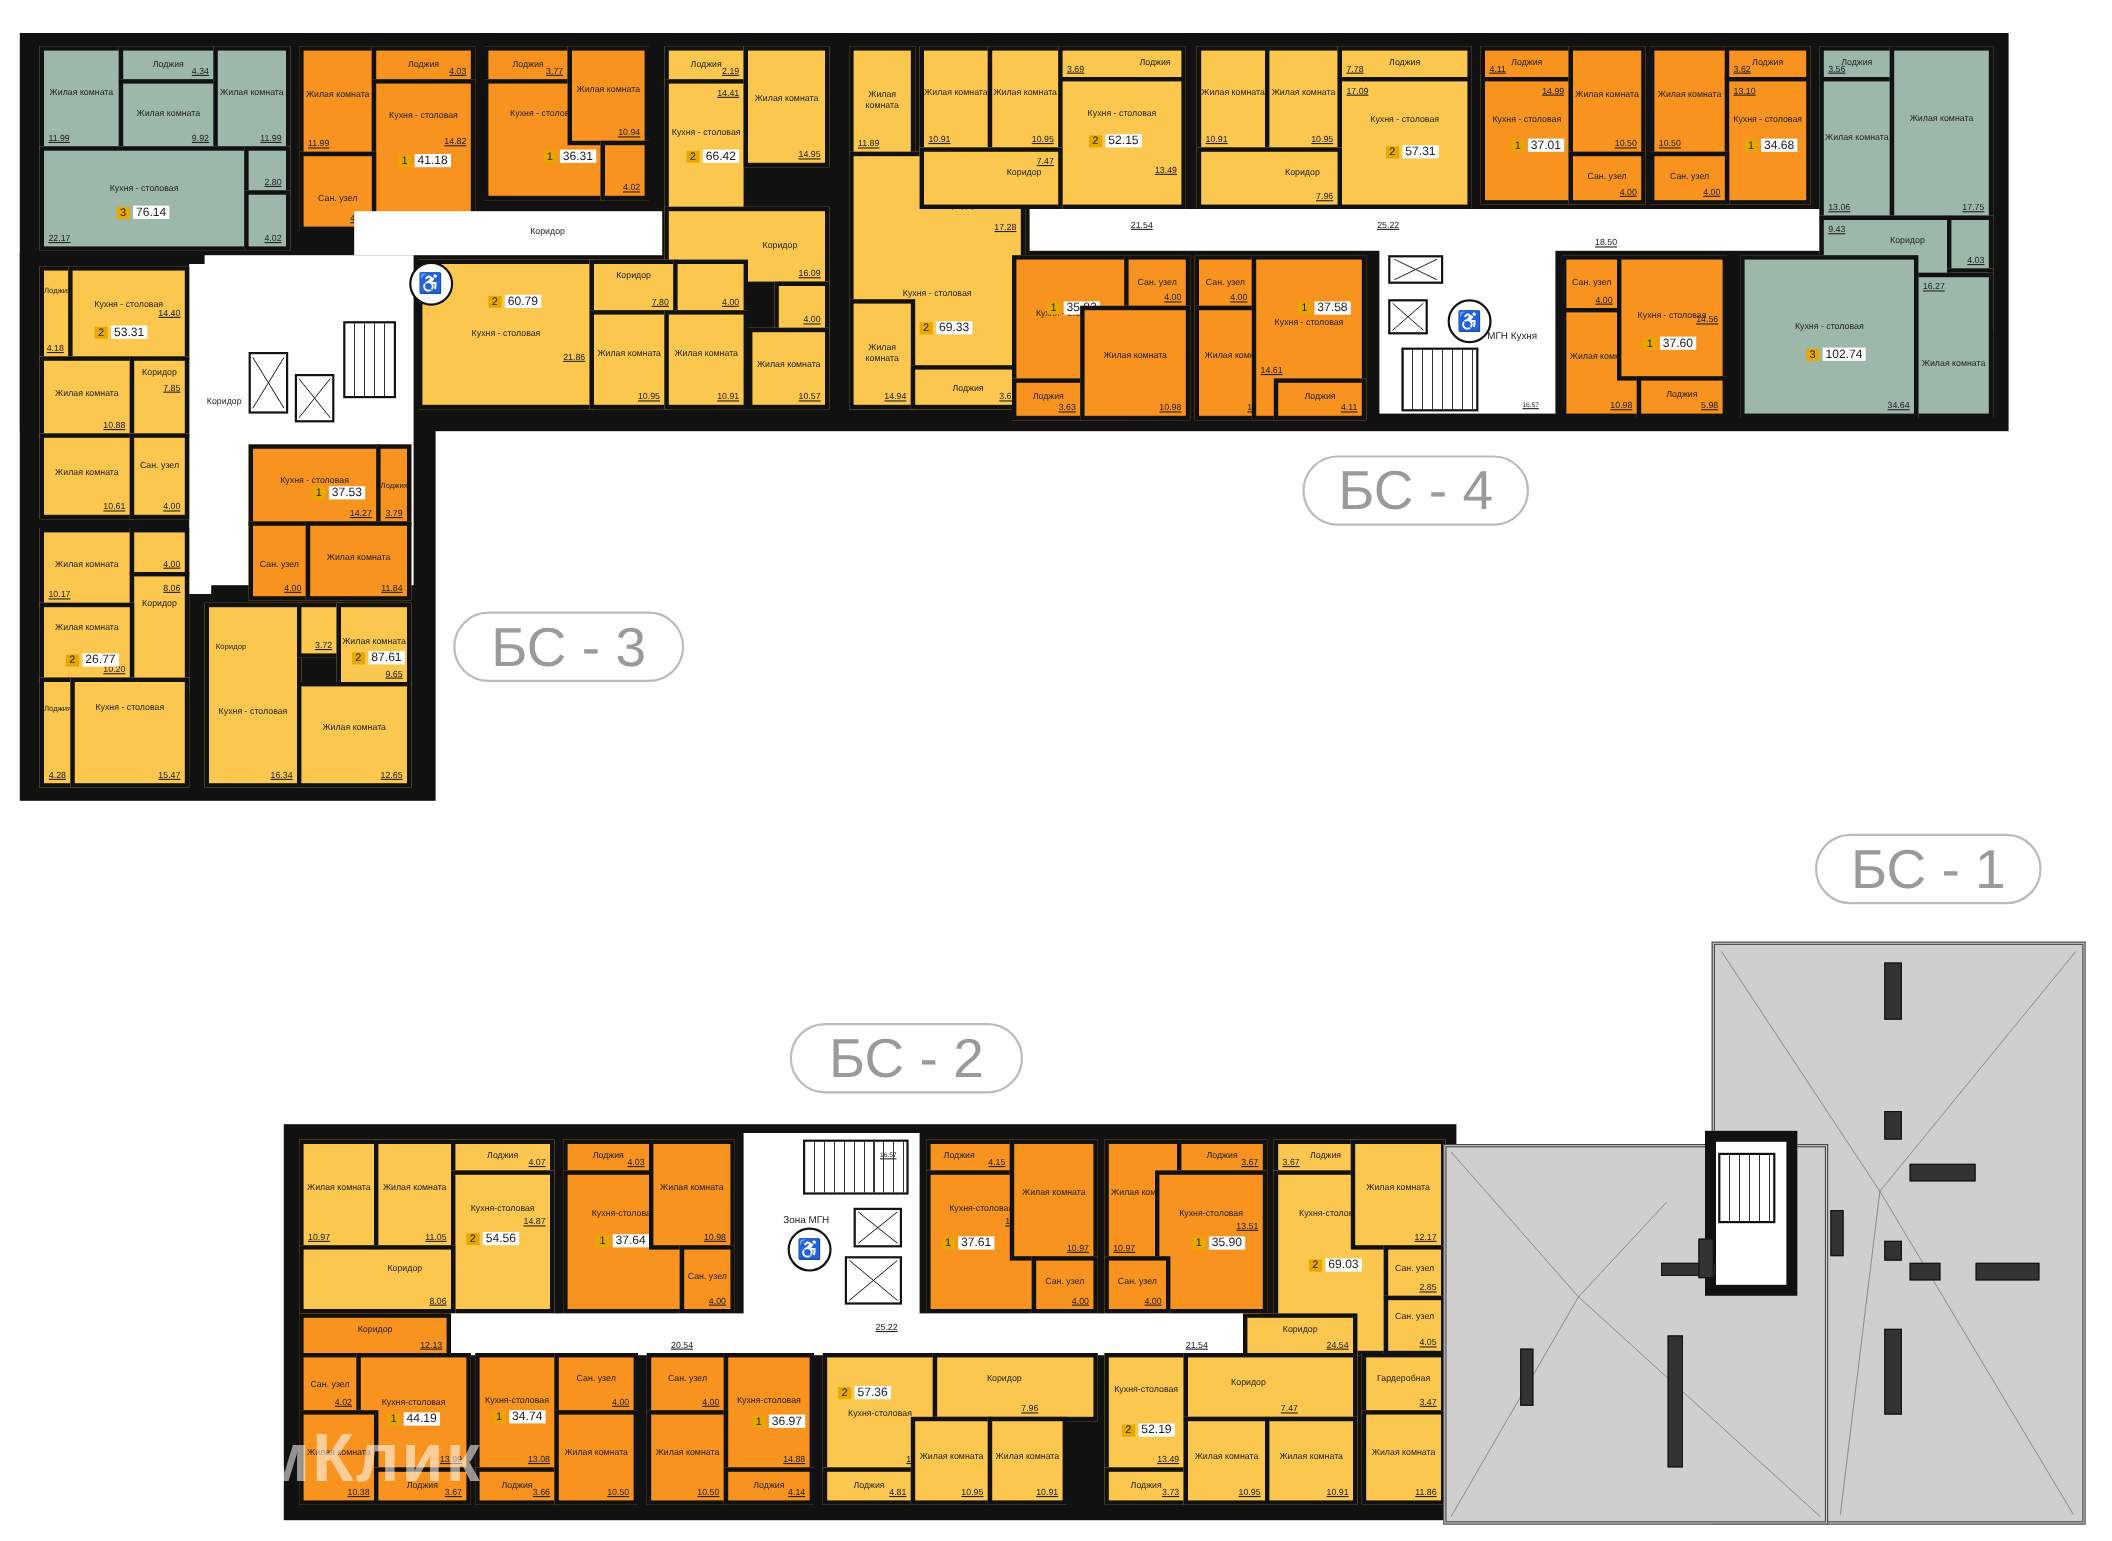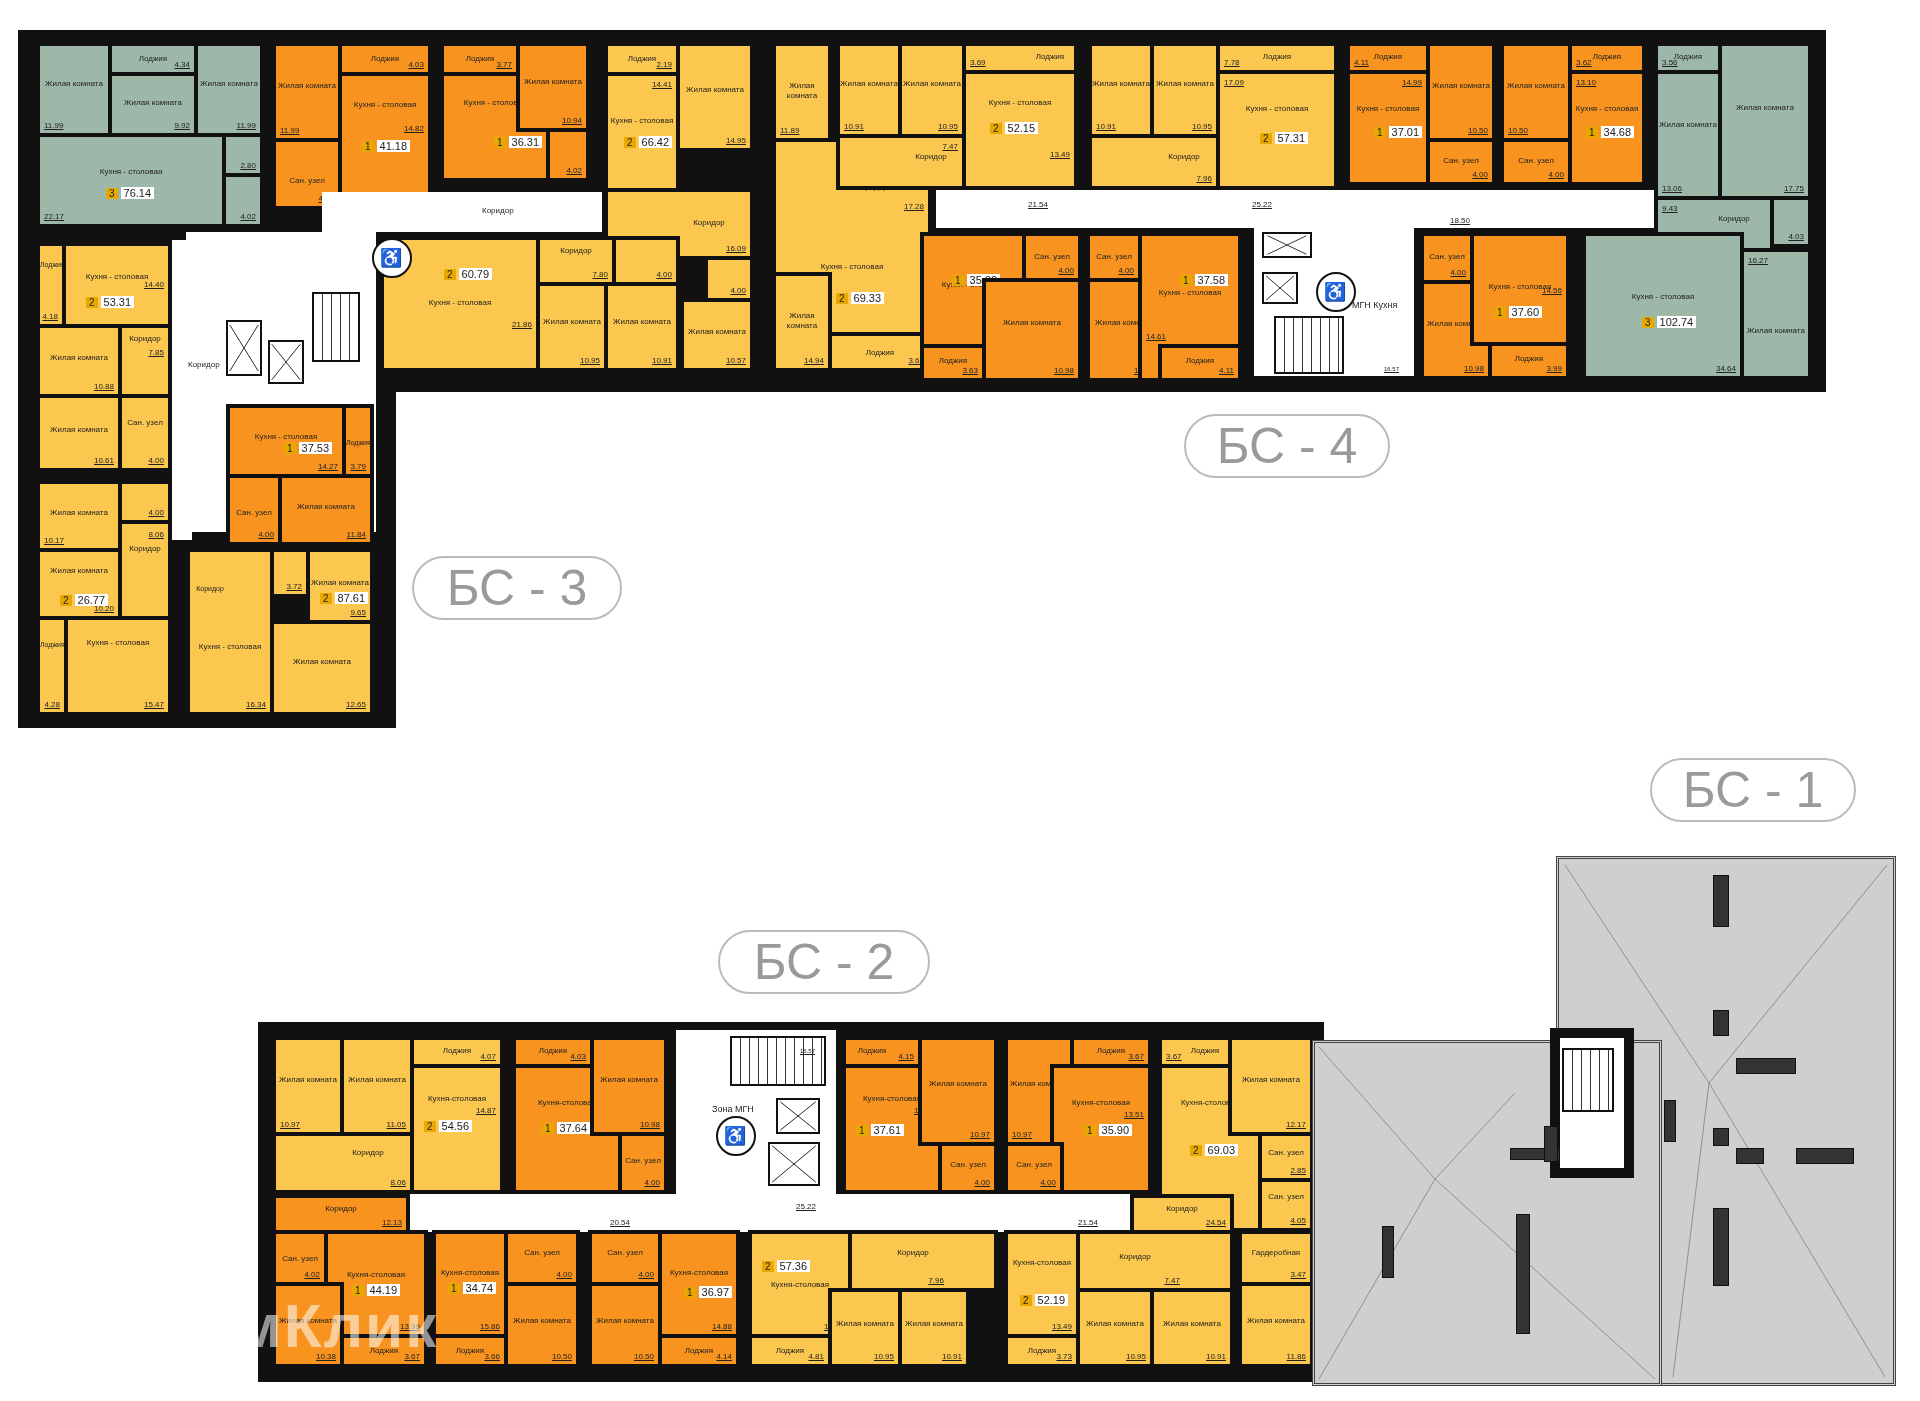--- a/index.html
+++ b/index.html
@@ -498,21 +498,21 @@
     <div class="room orange" style="left:50px;top:0;width:100px;height:114px;">
       <div class="rname" style="top:46px">Кухня - столовая</div>
       <div class="rarea" style="top:50px;bottom:auto">14.56</div>
       <div class="badge" style="left:20px;top:70px;">
           <span class="rooms">1</span>
           <span class="tot">37.60</span>
         </div>
     </div>
     <div class="room orange" style="left:68px;top:110px;width:82px;height:38px;">
       <div class="rname" style="top:8px">Лоджия</div>
-      <div class="rarea">3.99</div>
+      <div class="rarea">5.98</div>
     </div>
   </div>
 
   <div class="apt" style="left:1654px;top:42px;width:158px;height:338px;">
     <div class="room green" style="left:0;top:0;width:68px;height:32px;">
       <div class="rname" style="top:6px">Лоджия</div>
       <div class="rarea" style="left:4px;right:auto">3.56</div>
     </div>
     <div class="room green" style="left:0;top:28px;width:68px;height:130px;">
       <div class="rname">Жилая комната</div>
@@ -731,21 +731,21 @@
     </div>
     <div class="room orange" style="left:68px;top:104px;width:88px;height:34px;">
       <div class="rname" style="top:8px">Лоджия</div>
       <div class="rarea">3.67</div>
     </div>
   </div>
 
   <div class="apt" style="left:432px;top:1230px;width:148px;height:138px;">
     <div class="room orange" style="left:0;top:0;width:76px;height:108px;">
       <div class="rname" style="top:34px">Кухня-столовая</div>
-      <div class="rarea">15.86</div>
+      <div class="rarea">13.08</div>
       <div class="badge" style="left:12px;top:48px;">
           <span class="rooms">1</span>
           <span class="tot">34.74</span>
         </div>
     </div>
     <div class="room orange" style="left:0;top:104px;width:76px;height:34px;">
       <div class="rname" style="top:8px">Лоджия</div>
       <div class="rarea">3.66</div>
     </div>
     <div class="room orange" style="left:72px;top:0;width:76px;height:56px;">

